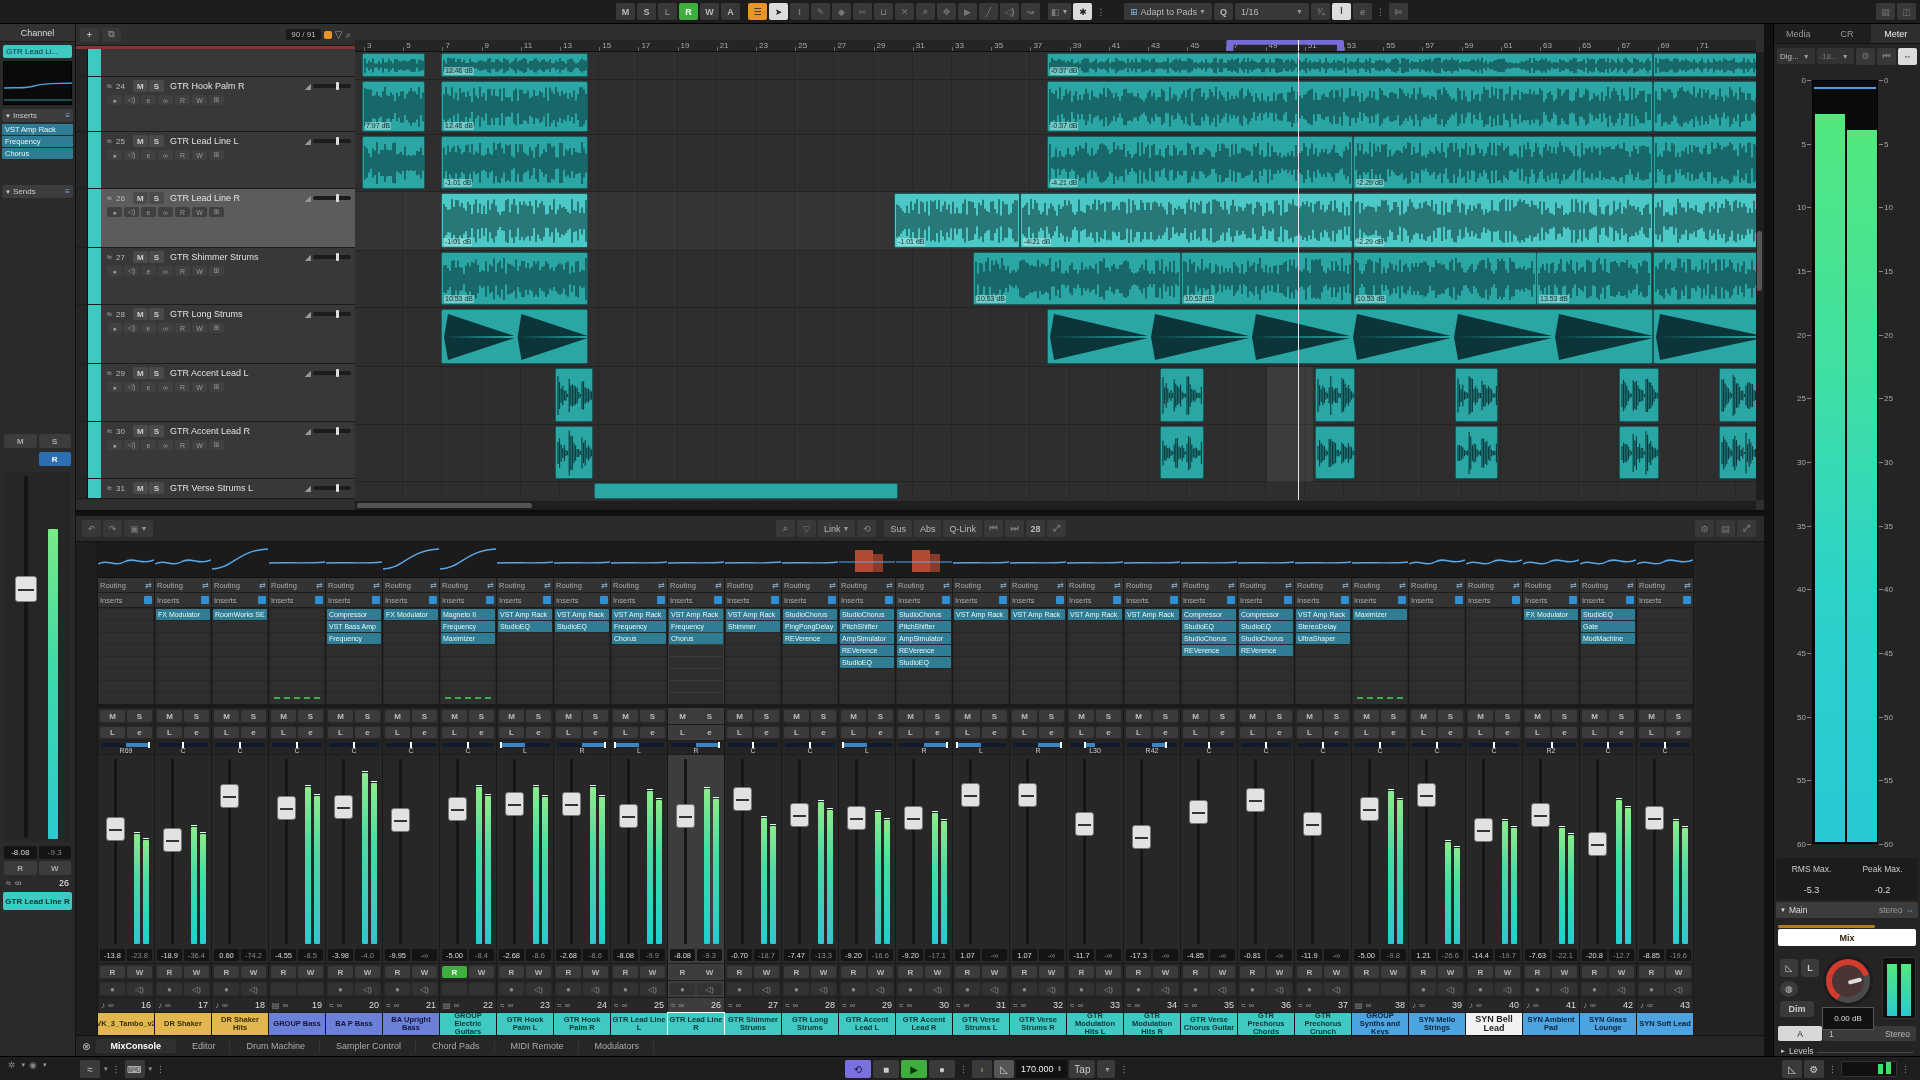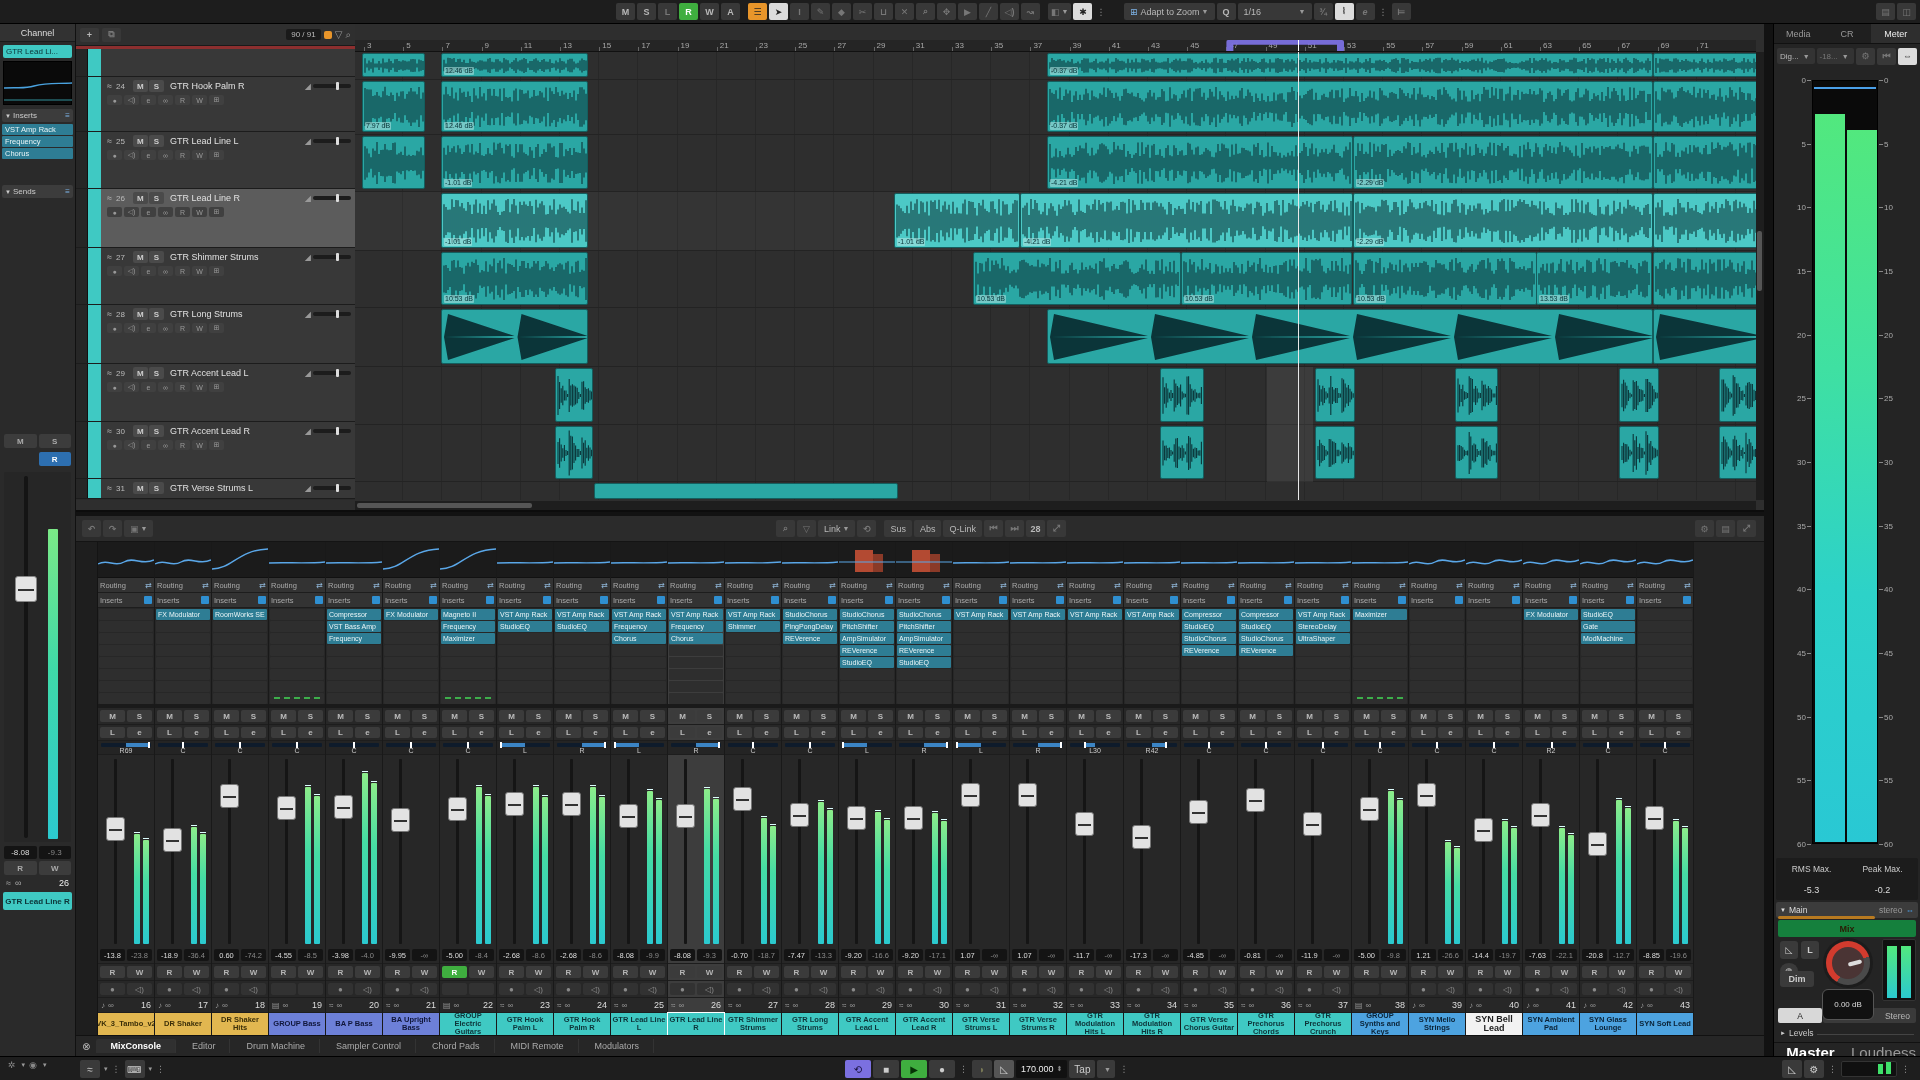--- a/index.html
+++ b/index.html
@@ -131,29 +131,29 @@
 .scl{position:absolute;font-size:8px;color:#aaa;width:14px;text-align:right}
 .sclr{text-align:left}
 .stick{position:absolute;width:4px;height:1px;background:#888}
 #bigbars{position:absolute;left:38px;top:12px;width:66px;height:764px;background:#0a0a0a;border:1px solid #000}
 .bigbar{position:absolute;bottom:1px;width:30px;background:linear-gradient(to bottom,#52e87e 0%,#3fe0a2 35%,#2dd2c8 65%,#29c8d4 100%)}
 #peakline{position:absolute;left:1px;right:1px;height:2px;background:#4a9fe8}
 #rms-block{height:42px;background:#1c1c1c;margin:2px;border-radius:2px;display:grid;grid-template-columns:1fr 1fr;align-items:center;text-align:center}
 #rms-block .lab{font-size:8.5px;color:#ccc}
 #rms-block .val{font-size:9px;color:#ddd}
 #main-hdr{height:16px;background:#3c3c3c;margin:2px;border-radius:2px;display:flex;align-items:center;padding:0 4px;font-size:8.5px;color:#ddd;gap:3px}
-#mixbar{height:17px;background:#15803d;margin:2px 4px;border-radius:2px;display:flex;align-items:center;justify-content:center;color:#2b1c05;font-size:9px;font-weight:bold;position:relative}
+#mixbar{height:17px;background:#ffffff;margin:11px 4px;border-radius:2px;display:flex;align-items:center;justify-content:center;color:#2b1c05;font-size:9px;font-weight:bold;position:relative}
 #mixbar:before{content:"";position:absolute;top:-4px;left:0;right:30%;height:3px;background:#b87a20;border-radius:2px}
 #knob-zone{position:relative;height:66px}
 .kbtn{position:absolute;background:#3a3a3a;border-radius:3px;color:#ccc;display:flex;align-items:center;justify-content:center;font-size:9px;font-weight:bold}
 #knob{position:absolute;left:52px;top:2px;width:44px;height:44px;border-radius:50%;
   background:conic-gradient(from 210deg,#d23b2e 0 62%,#4a4a4a 62% 100%);box-shadow:0 0 0 3px #1c1c1c}
 #knob i{position:absolute;left:6px;top:6px;right:6px;bottom:6px;border-radius:50%;background:#4a3434}
 #knob b{position:absolute;left:22px;top:20px;width:14px;height:4px;background:#ddd;border-radius:2px;transform:rotate(-15deg)}
-#gainbox{position:absolute;left:48px;top:50px;width:52px;height:31px;background:#111;border:1px solid #555;border-radius:6px;
+#gainbox{position:absolute;left:48px;top:50px;width:52px;height:23px;background:#111;border:1px solid #555;border-radius:0;
   color:#ddd;font-size:8px;display:flex;align-items:center;justify-content:center}
 #ab-row{display:flex;gap:1px;margin:3px 4px;height:15px}
 #ab-row .a{width:44px;background:#d8d8d8;color:#222;border-radius:2px;display:flex;align-items:center;justify-content:center;font-size:8.5px}
 #ab-row .b{flex:1;background:#3a3a3a;border-radius:2px;display:flex;align-items:center;font-size:8.5px;color:#bbb;padding:0 6px;justify-content:space-between}
 #levels{height:14px;display:flex;align-items:center;padding:0 6px;font-size:8.5px;color:#ccc;gap:3px}
 #rz-bottom-tabs{display:flex;height:20px;border-top:1px solid #111;margin-top:2px}
 .rzb{flex:1;display:flex;align-items:center;justify-content:center;font-size:15px;color:#999}
 .rzb.active{color:#fff;font-weight:bold}
 
 #lower-tabs{position:absolute;left:76px;top:1035px;width:1688px;height:21px;background:#262626;border-top:1px solid #111;display:flex;align-items:center;gap:2px;padding:0 6px}
@@ -195,21 +195,21 @@
       <span class="tbtn dim">◁)</span>
       <span class="tbtn dim">↝</span>
       <span class="sep"></span>
       <span class="tbtn dim">◧<span class="caret">▼</span></span>
       <span class="tbtn lit">✱</span>
       <span class="kebab">⋮</span>
     </div>
   <div class="tb-cluster" style="left:1124px" id="tb-snap">
     <span class="tbtn wide">
       <span style="color:#7db4e8;margin-right:3px">⊞</span>
-      <span>Adapt to Zoom</span>
+      <span>Adapt to Pads</span>
         <span class="caret">▼</span>
       </span>
     <span class="tbtn">Q</span>
     <span class="tbtn wide" style="min-width:74px;justify-content:space-between">
       <span>1/16</span>
         <span class="caret">▼</span>
       </span>
     <span class="tbtn dim">¾</span>
     <span class="tbtn lit">⦚</span>
     <span class="tbtn dim" style="font-style:italic">e</span>
@@ -2721,21 +2721,21 @@
     <span style="font-size:6px">▼</span>
       <span>Main</span>
     <span style="margin-left:auto;color:#999">stereo</span>
     <span style="color:#4a9fe8">⇔</span>
   </div>
   <div id="mixbar">Mix</div>
   <div id="knob-zone">
     <span class="kbtn" style="left:6px;top:2px;width:18px;height:18px">◺</span>
     <span class="kbtn" style="left:27px;top:2px;width:18px;height:18px">L</span>
     <span class="kbtn" style="left:6px;top:24px;width:18px;height:16px;border-radius:50%">◍</span>
-    <span class="kbtn" style="left:6px;top:32px;width:34px;height:16px">Dim</span>
+    <span class="kbtn" style="left:6px;top:44px;width:34px;height:16px">Dim</span>
     <div id="knob">
         <i></i>
         <b></b>
       </div>
     <div id="gainbox">0.00 dB</div>
     <div style="position:absolute;right:4px;top:0;width:34px;height:62px;background:#101010;border:1px solid #333;border-radius:2px">
       <i style="position:absolute;bottom:2px;left:4px;width:10px;height:52px;background:linear-gradient(to bottom,#52e87e,#2bc9cf)"></i>
       <i style="position:absolute;bottom:2px;left:18px;width:10px;height:52px;background:linear-gradient(to bottom,#52e87e,#2bc9cf)"></i>
     </div>
   </div>

